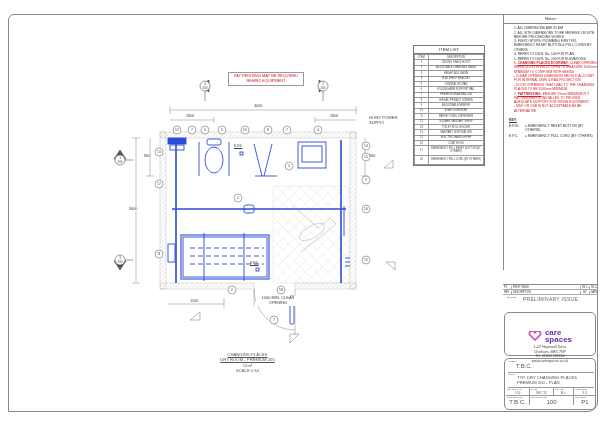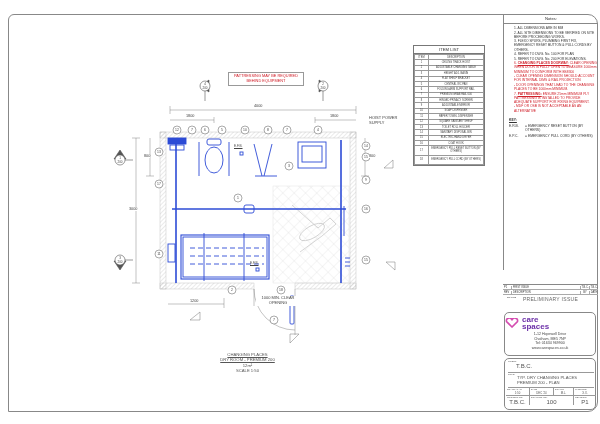--- a/index.html
+++ b/index.html
@@ -28,21 +28,21 @@
   
   .rev { position:absolute; left:503px; top:284px; width:95px; height:18px; border-top:1px solid #888; box-sizing:border-box; font-size:2.6px; }
   .rev .row { display:flex; border-bottom:0.5px solid #aaa; height:4px; align-items:center; }
   .rev .c1 { width:7px; border-right:0.5px solid #aaa; padding-left:1px; }
   .rev .c2 { flex:1; padding-left:1px; }
   .rev .c3 { width:8px; border-left:0.5px solid #aaa; text-align:center; }
   .rev .c4 { width:8px; border-left:0.5px solid #aaa; text-align:center; }
   .prelim { text-align:center; font-size:5px; color:#666; margin-top:1px; letter-spacing:0.3px; }
   
   .logo { position:absolute; left:504px; top:312px; width:92px; height:44px; border:1px solid #888; border-radius:5px; box-sizing:border-box; text-align:center; }
-  .logo .brand { display:flex; align-items:center; margin-top:3px; }
+  .logo .brand { display:flex; justify-content:center; align-items:center; margin-top:16px; }
   .logo .brandtxt { color:#6b2fa8; font-size:8px; line-height:7px; text-align:left; margin-left:3px; font-weight:bold; }
   .logo .addr { font-size:3.6px; line-height:1.3; color:#444; margin-top:2px; }
   
   .tblock { position:absolute; left:504px; top:358px; width:92px; height:52px; border:1px solid #888; border-radius:5px; box-sizing:border-box; }
   .tblock .lbl { font-size:2.4px; color:#555; }
   .tblock .client { position:absolute; left:3px; top:1px; width:86px; height:12px; border-bottom:1px solid #999; }
   .tblock .client .val { font-size:6px; margin-left:8px; color:#555; }
   .tblock .ttl { position:absolute; left:3px; top:14px; width:86px; height:14px; border-bottom:1px solid #999; }
   .tblock .ttl .val { font-size:4.2px; color:#555; position:absolute; left:9px; top:2px; line-height:1.25; }
   .tblock .grid { position:absolute; left:1px; top:29px; width:90px; }

